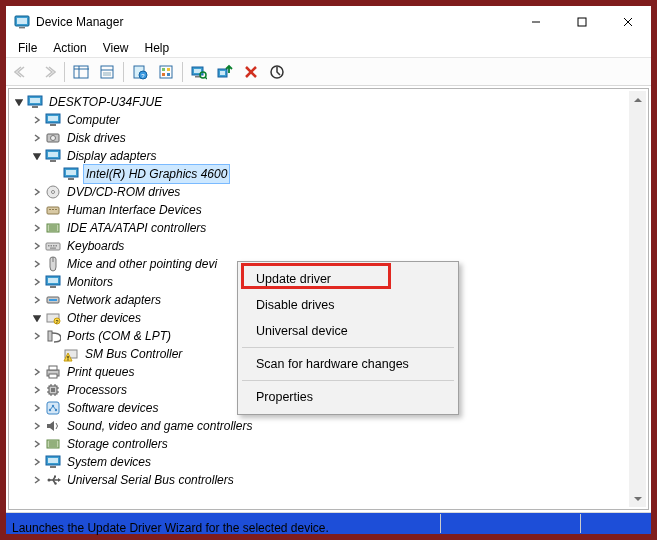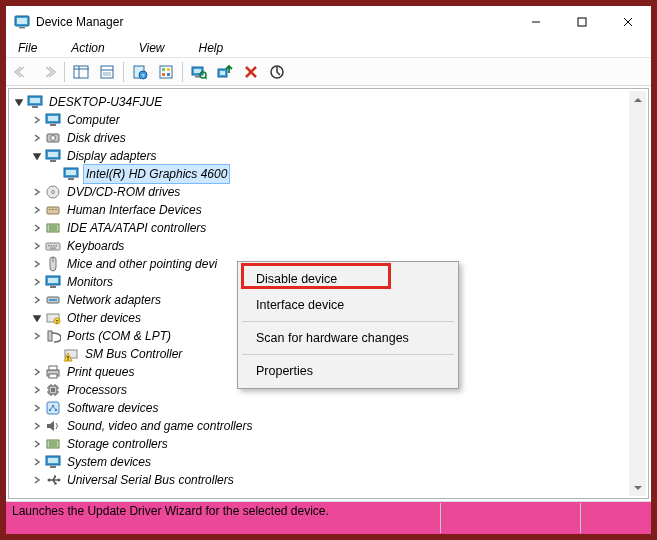--- a/index.html
+++ b/index.html
@@ -37,22 +37,21 @@
     font-size: 14px;
   }
   .winbtn svg { width:10px; height:10px; stroke:#000; stroke-width:1; fill:none; }
   
   .menubar {
     height: 20px;
     display: flex;
     align-items: center;
     padding: 0 4px;
     border-bottom: 1px solid #e5e5e5;
-    gap: 18px;
-    font-style: italic;
+    gap: 0;
   }
   .menuitem { padding: 2px 8px; font-size: 12px; }
   
   .toolbar {
     height: 28px;
     display: flex;
     align-items: center;
     padding: 0 4px;
     gap: 2px;
     border-bottom: 1px solid #d9d9d9;
@@ -110,23 +109,23 @@
   .ctxsep { height:1px; background:#cfcfcf; margin: 3px 2px; }
   .highlight-ring {
     position: absolute;
     border: 3px solid #e12821;
     pointer-events: none;
   }
   
   .statusbar {
     height: 22px;
     border-top: 1px solid #d9d9d9;
-    display: flex; align-items: flex-end; padding: 16px 6px;
+    display: flex; align-items: flex-start; padding: 8px 6px;
     font-size: 12px;
-    background: #ec4899;
+    background: #1d4ed8;
     position: relative;
   }
   .statusbar .sdiv { position:absolute; top:1px; bottom:1px; width:1px; background:#ccc;}
   
   .vscroll {
     position:absolute; right:2px; top:2px; bottom:2px; width:17px;
     background:#f1f1f1;
   }
   .vscroll .sbtn { position:absolute; left:0; right:0; height:17px; display:flex; align-items:center; justify-content:center;}
   .vscroll .sbtn.top{top:0;} .vscroll .sbtn.bot{bottom:0;}
@@ -624,22 +623,23 @@
               <circle cx="10.5" cy="11.5" r="1.2" fill="#555"></circle>
               <path d="M13 6 L16 8 L13 10 Z" fill="#555"></path>
             </svg>
           </span>
         <span class="label">Universal Serial Bus controllers</span>
       </div>
 
     </div>
 
     <div class="ctxmenu">
-      <div class="ctxitem">Disable device</div>
-      <div class="ctxitem">Interface device</div>
+      <div class="ctxitem">Update driver</div>
+      <div class="ctxitem">Disable drives</div>
+      <div class="ctxitem">Universal device</div>
       <div class="ctxsep"></div>
       <div class="ctxitem">Scan for hardware changes</div>
       <div class="ctxsep"></div>
       <div class="ctxitem bold">Properties</div>
     </div>
     <div class="highlight-ring" style="left:232px; top:174px; width:150px; height:26px;"></div>
 
   </div>
 
   <div class="statusbar">

